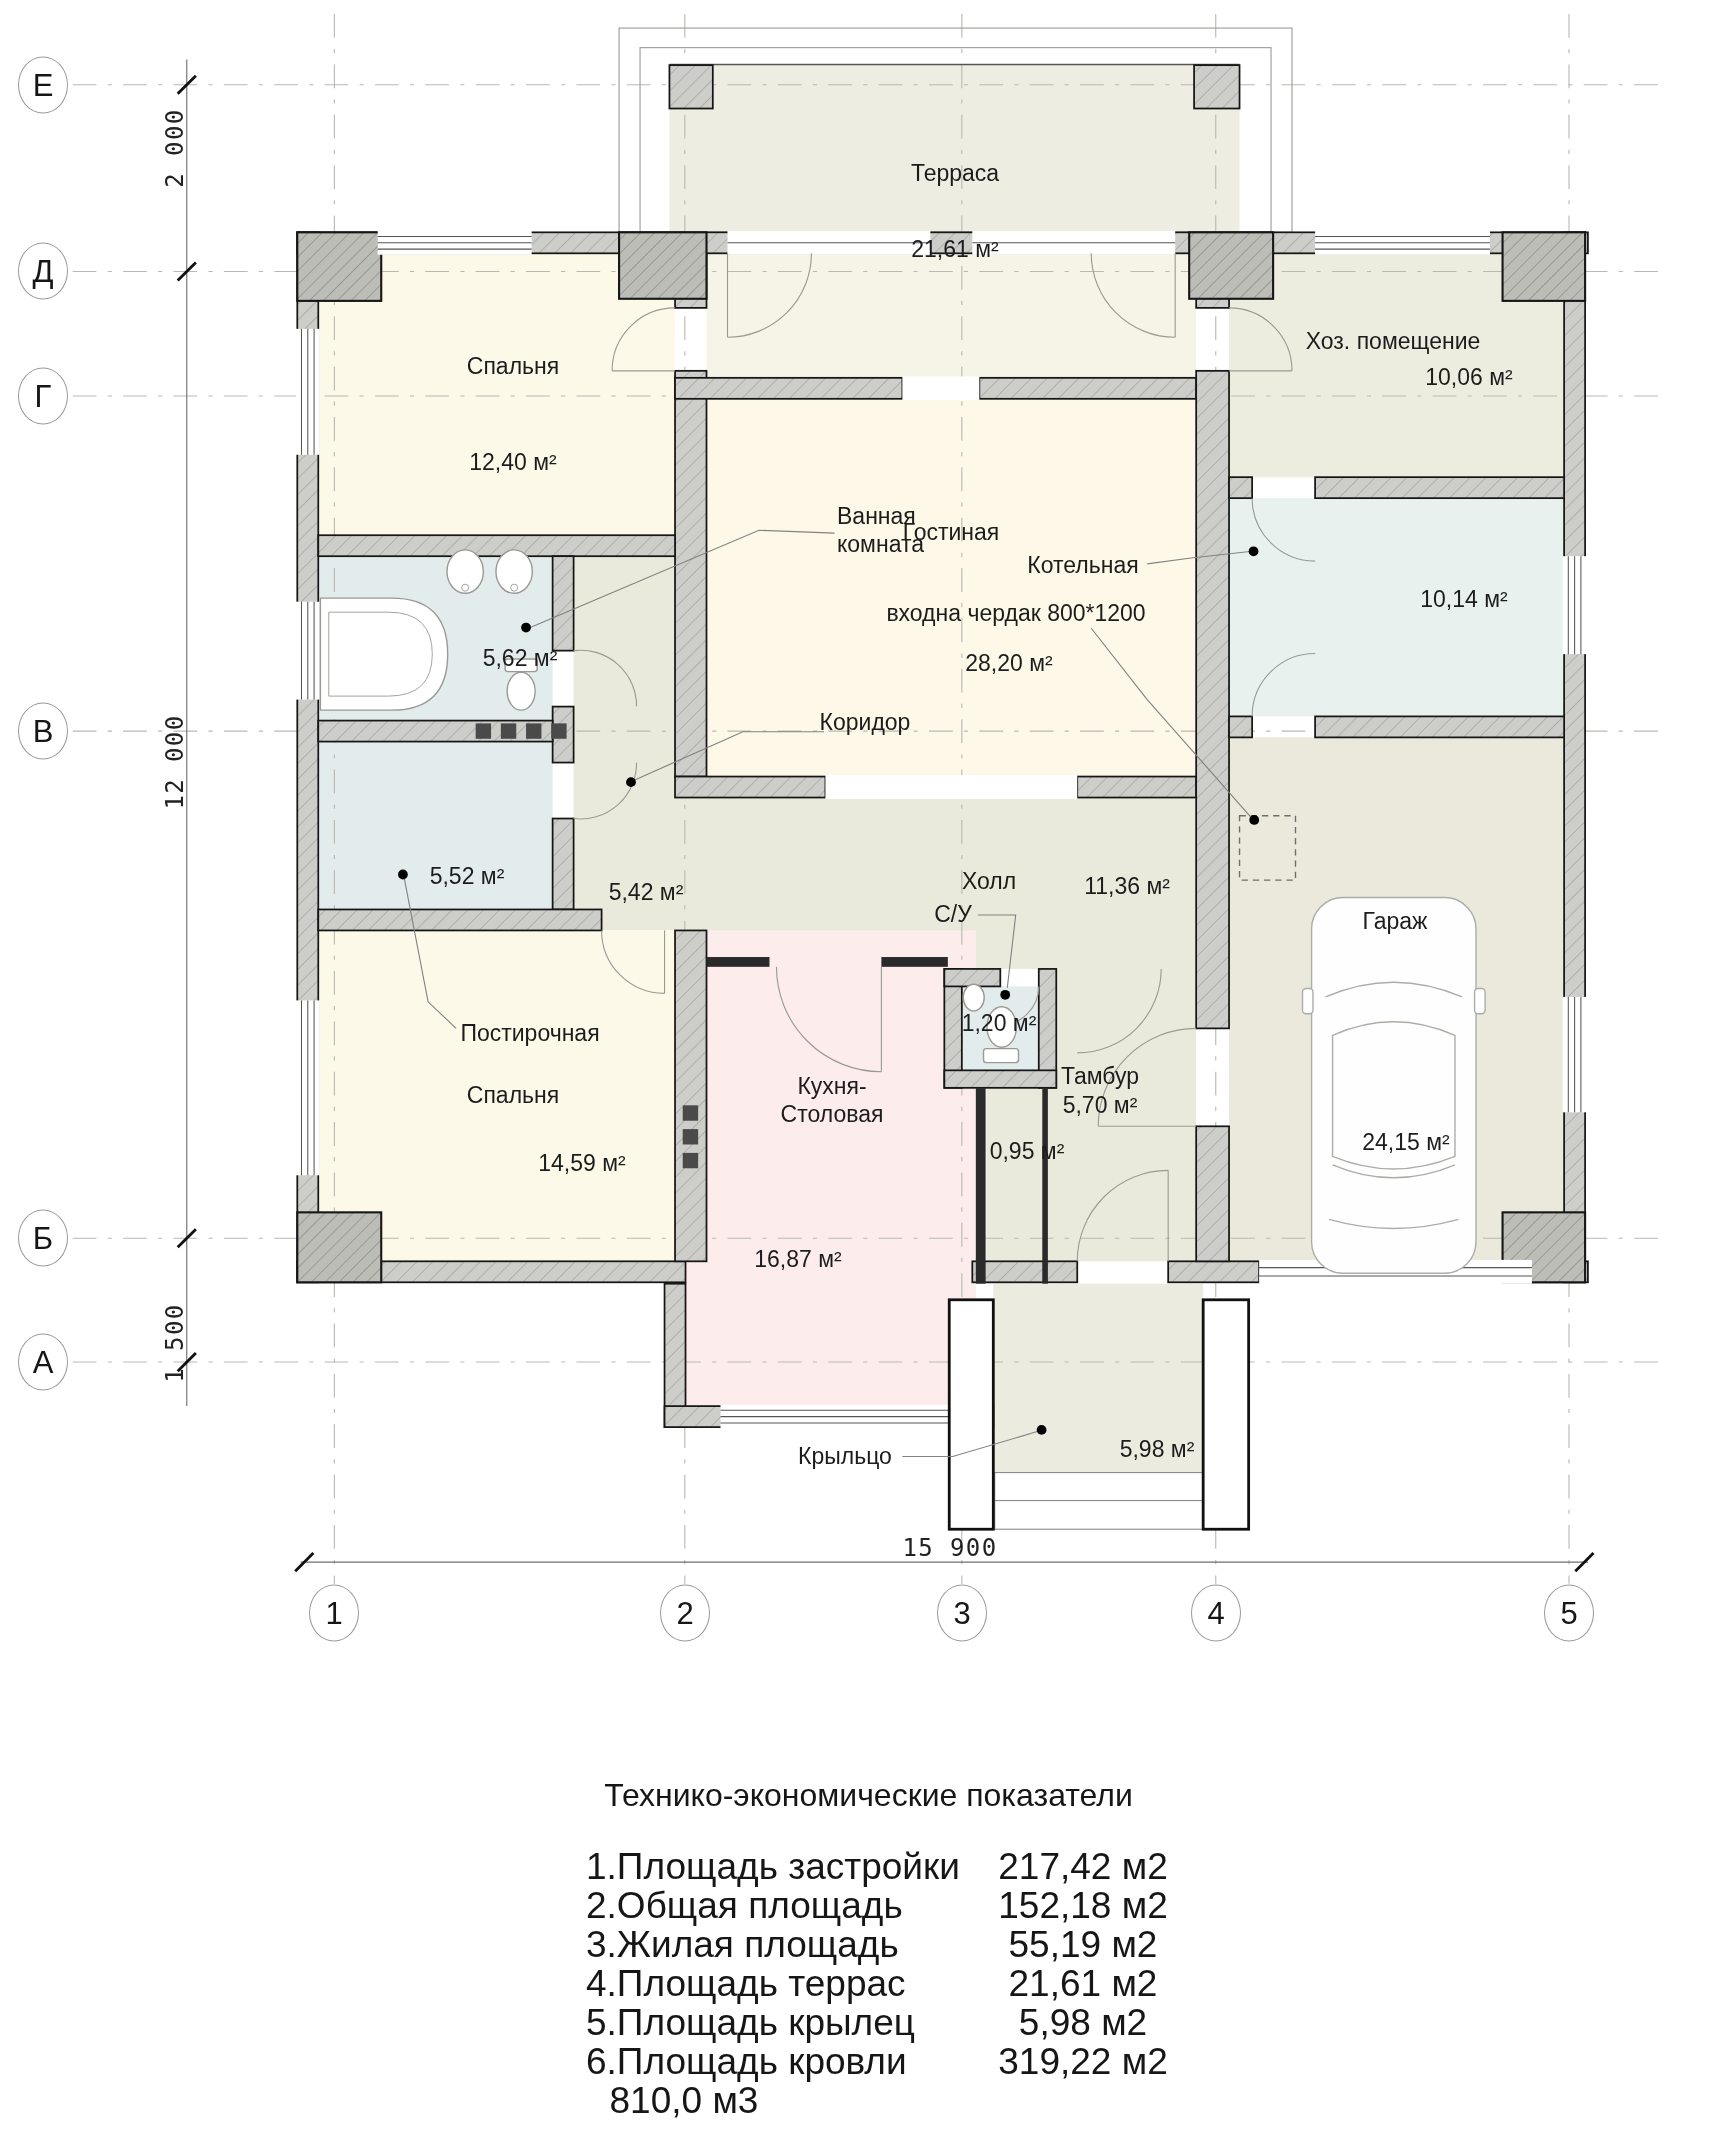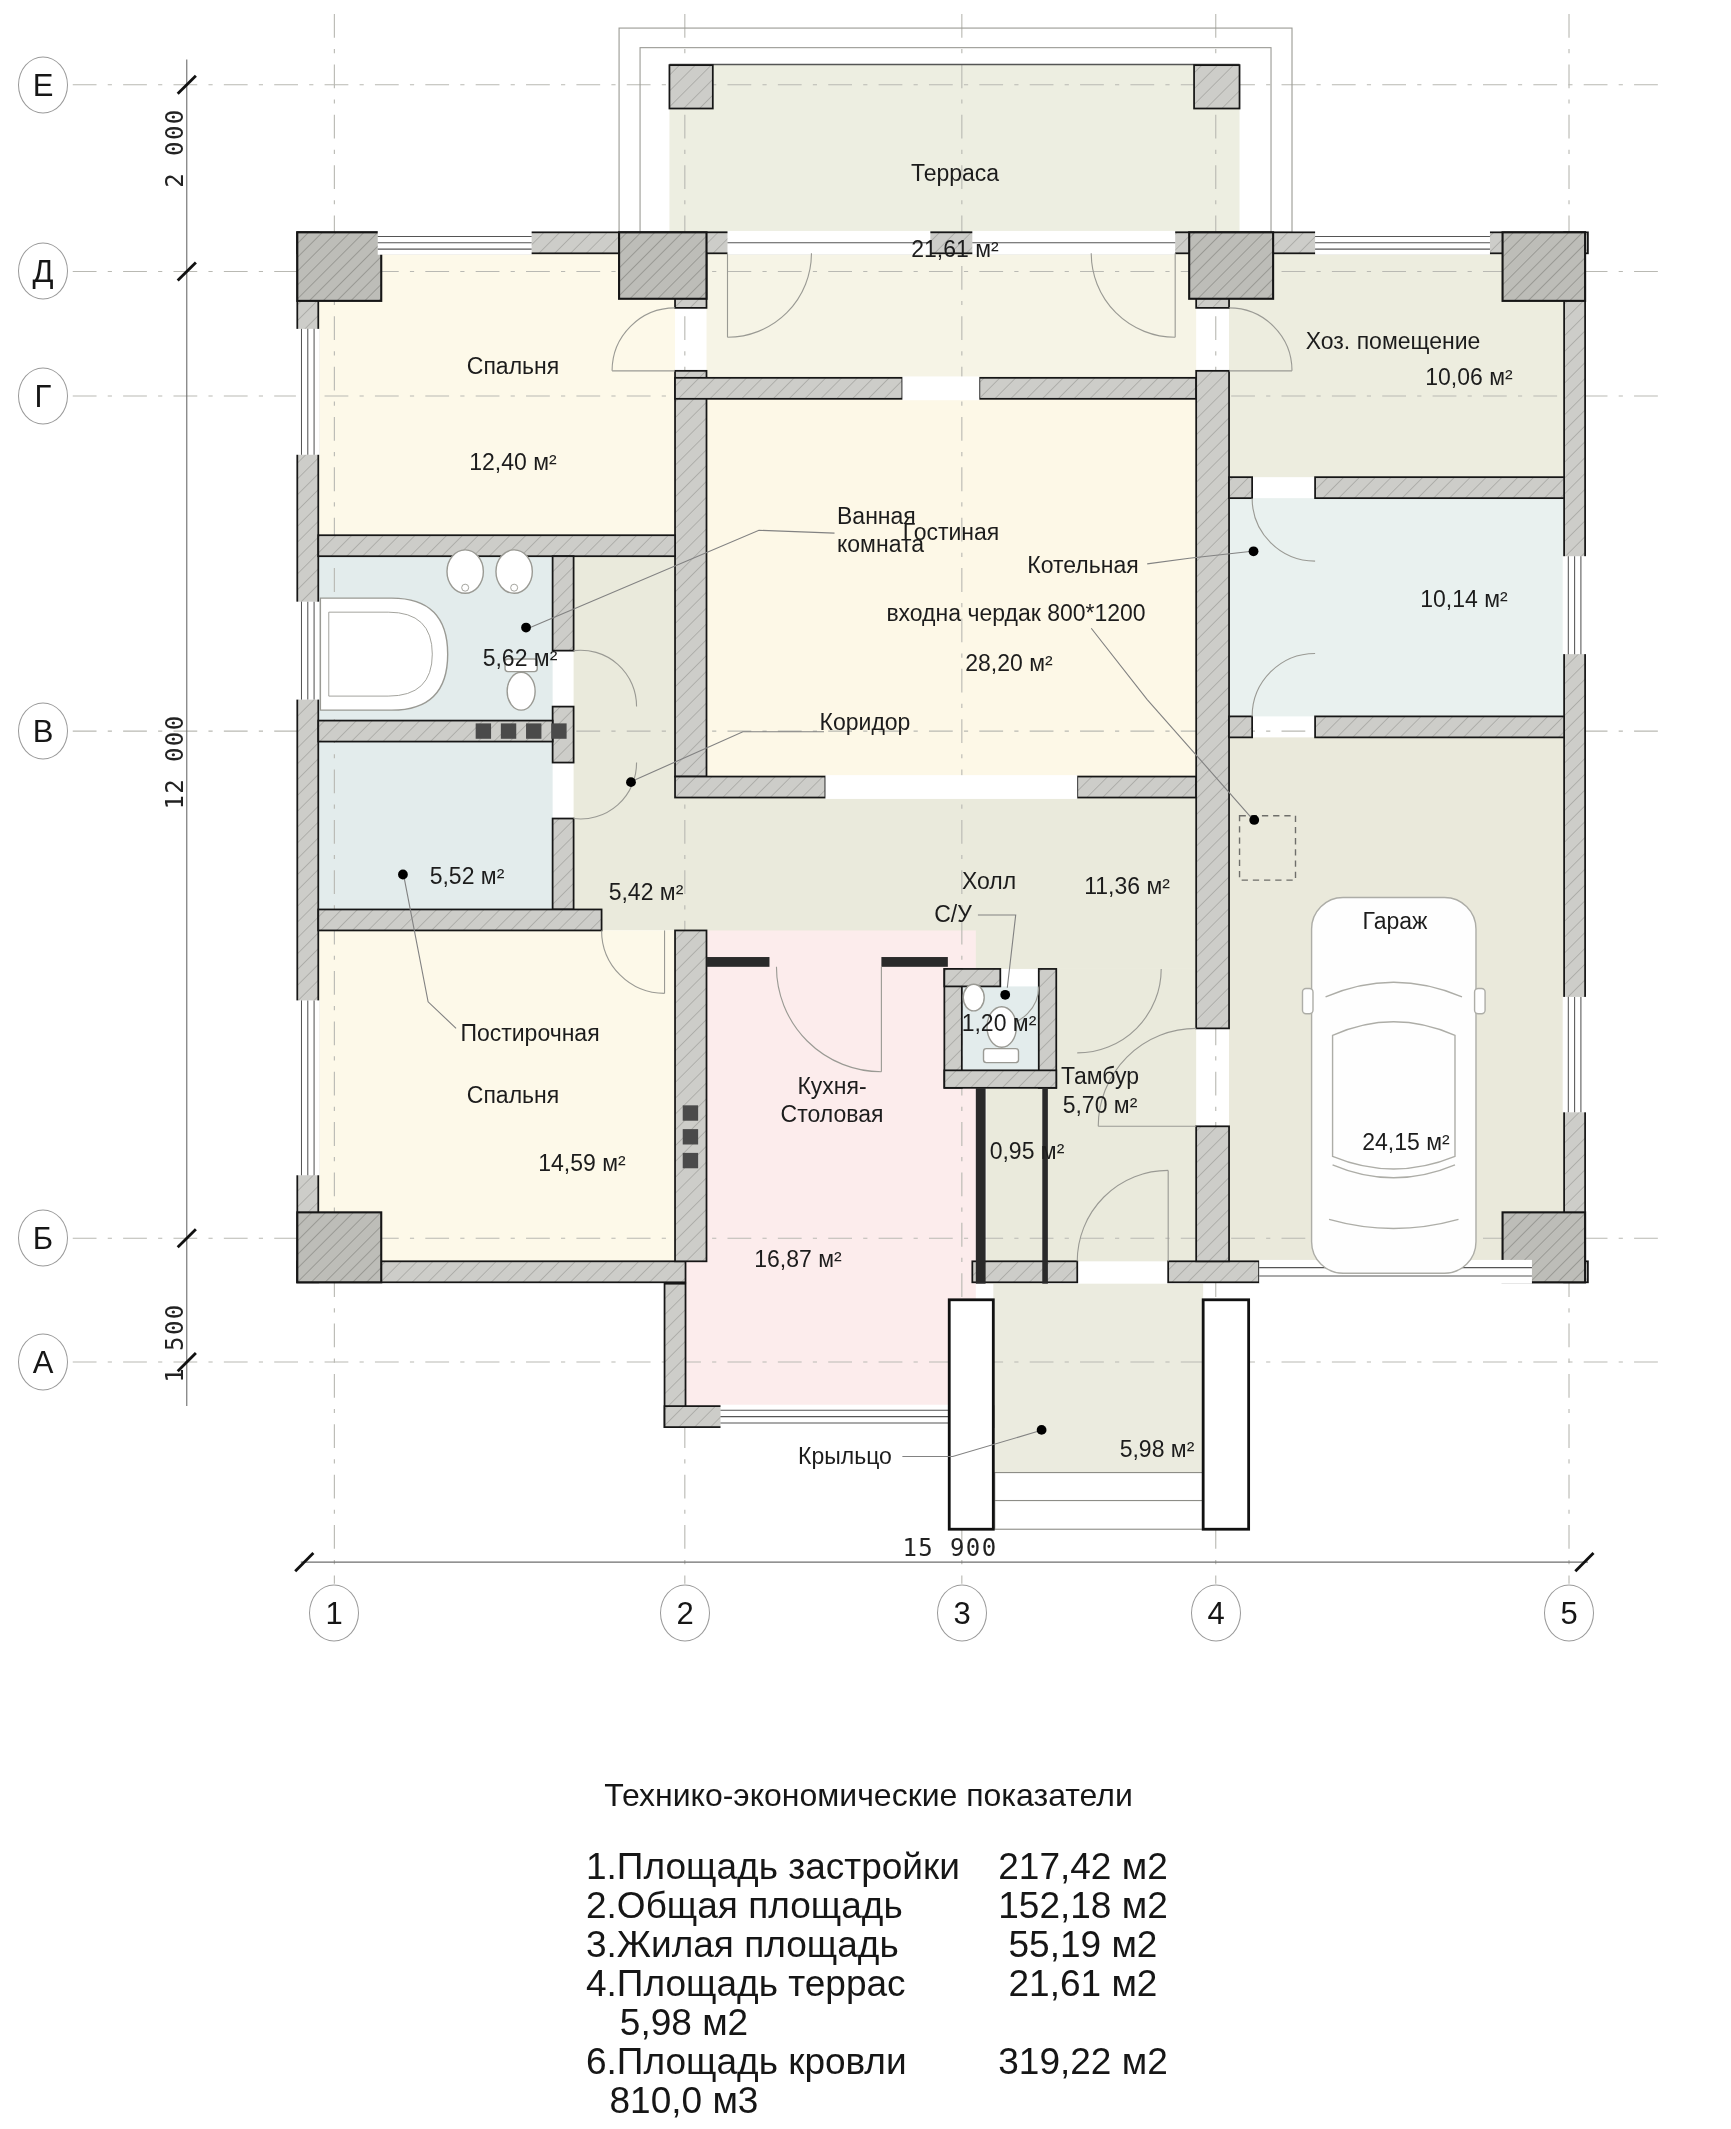--- a/index.html
+++ b/index.html
@@ -383,20 +383,21 @@
   </div>
   <div class="teo-row">
     <span class="l">3.Жилая площадь</span>
     <span class="v">55,19 м2</span>
   </div>
   <div class="teo-row">
     <span class="l">4.Площадь террас</span>
     <span class="v">21,61 м2</span>
   </div>
   <div class="teo-row">
+    <span class="l">5.Площадь крылец</span>
     <span class="v">5,98 м2</span>
   </div>
   <div class="teo-row">
     <span class="l">6.Площадь кровли</span>
     <span class="v">319,22 м2</span>
   </div>
   <div class="teo-row">
     <span class="v">810,0 м3</span>
   </div>
 </div>

